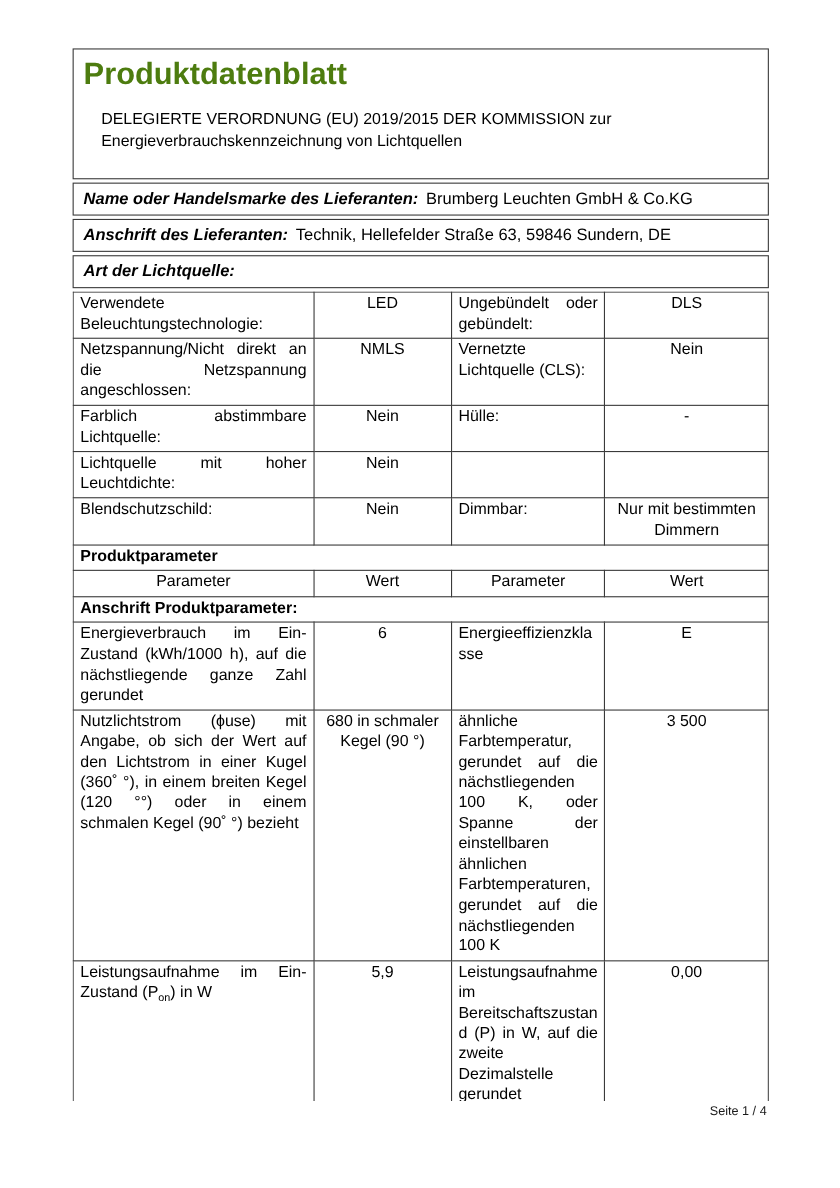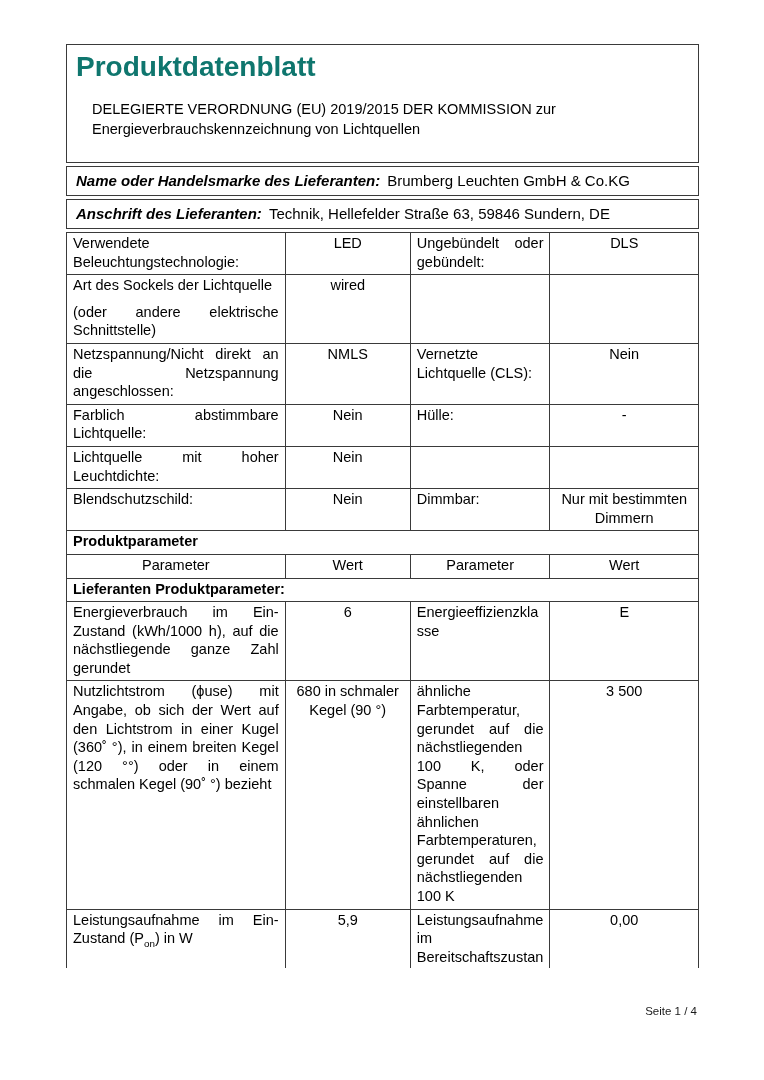--- a/index.html
+++ b/index.html
@@ -14,21 +14,21 @@
   .content {
     position: absolute; left: 66px; top: 44px; width: 633px;
   }
   .box {
     border: 1px solid #3a3a3a;
     margin-bottom: 3px;
     box-sizing: border-box;
   }
   .header-box { padding: 5px 10px 7px 9px; }
   .doc-title {
-    color: #0f766e;
+    color: #4d7c0f;
     font-size: 28px; font-weight: bold;
     line-height: 33px;
     margin: 0 0 6px 0;
   }
   .doc-subtitle {
     font-size: 14.5px; line-height: 20px;
     margin: 16px; width: 480px;
   }
   .info-row { padding: 3px 8px 4px 9px; font-size: 15px; line-height: 21px; }
   .info-label { font-weight: bold; font-style: italic; }
@@ -73,45 +73,37 @@
   <div class="content">
 
     <div class="box header-box">
       <h1 class="doc-title">Produktdatenblatt</h1>
       <p class="doc-subtitle">DELEGIERTE VERORDNUNG (EU) 2019/2015 DER KOMMISSION zur Energieverbrauchskennzeichnung von Lichtquellen</p>
     </div>
 
     <div id="info-rows">
         <div class="box info-row"><span class="info-label">Name oder Handelsmarke des Lieferanten:</span><span class="info-value">Brumberg Leuchten GmbH &amp; Co.KG</span></div>
         <div class="box info-row"><span class="info-label">Anschrift des Lieferanten:</span><span class="info-value">Technik, Hellefelder Straße 63, 59846 Sundern, DE</span></div>
+        <div class="box info-row"><span class="info-label">Art der Lichtquelle:</span></div>
       </div>
 
     <div class="table-wrap">
       <table class="params">
         <colgroup>
           <col style="width:34.6%">
           <col style="width:19.8%">
           <col style="width:22.1%">
           <col style="width:23.5%">
         </colgroup>
         <tbody id="table-body">
             <tr>
               <td class="lbl c1">Verwendete Beleuchtungstechnologie:</td>
               <td class="val">LED</td>
               <td class="lbl">Ungebündelt oder gebündelt:</td>
               <td class="val">DLS</td>
-            </tr>
-            <tr>
-              <td class="lbl c1">
-                <p>Art des Sockels der Lichtquelle</p>
-                <p>(oder andere elektrische Schnittstelle)</p>
-              </td>
-              <td class="val">wired</td>
-              <td class="lbl"></td>
-              <td class="val"></td>
             </tr>
             <tr>
               <td class="lbl c1">Netzspannung/Nicht direkt an die Netzspannung angeschlossen:</td>
               <td class="val">NMLS</td>
               <td class="lbl">Vernetzte Lichtquelle (CLS):</td>
               <td class="val">Nein</td>
             </tr>
             <tr>
               <td class="lbl c1">Farblich abstimmbare Lichtquelle:</td>
               <td class="val">Nein</td>
@@ -133,21 +125,21 @@
             <tr>
               <td colspan="4" class="section">Produktparameter</td>
             </tr>
             <tr>
               <td class="colhead-cell c1">Parameter</td>
               <td class="colhead-cell">Wert</td>
               <td class="colhead-cell">Parameter</td>
               <td class="colhead-cell">Wert</td>
             </tr>
             <tr>
-              <td colspan="4" class="section">Lieferanten Produktparameter:</td>
+              <td colspan="4" class="section">Anschrift Produktparameter:</td>
             </tr>
             <tr>
               <td class="lbl c1">Energieverbrauch im Ein-Zustand (kWh/1000 h), auf die nächstliegende ganze Zahl gerundet</td>
               <td class="val">6</td>
               <td class="lbl">Energieeffizienzklasse</td>
               <td class="val">E</td>
             </tr>
             <tr>
               <td class="lbl c1">Nutzlichtstrom (ϕuse) mit Angabe, ob sich der Wert auf den Lichtstrom in einer Kugel (360˚ °), in einem breiten Kegel (120 °°) oder in einem schmalen Kegel (90˚ °) bezieht</td>
               <td class="val">680 in schmaler Kegel (90 °)</td>

